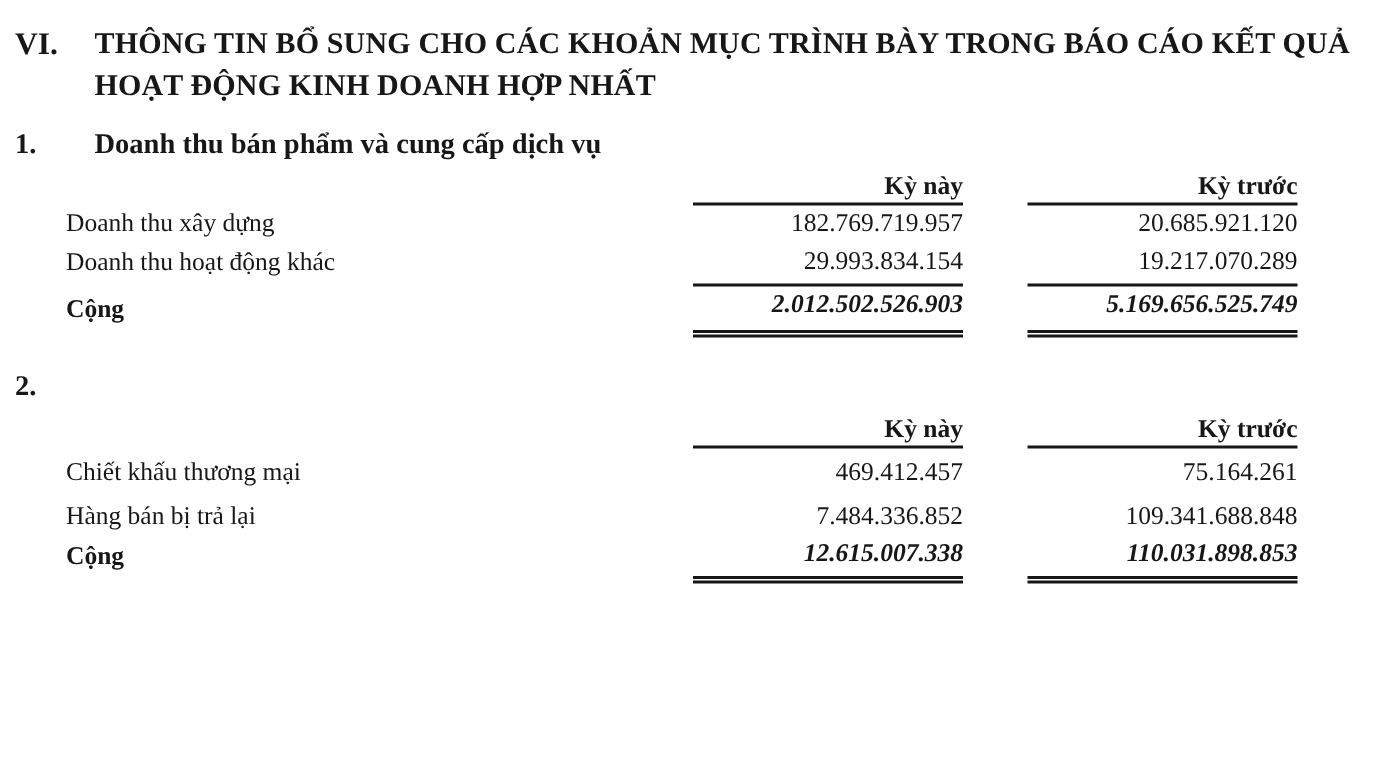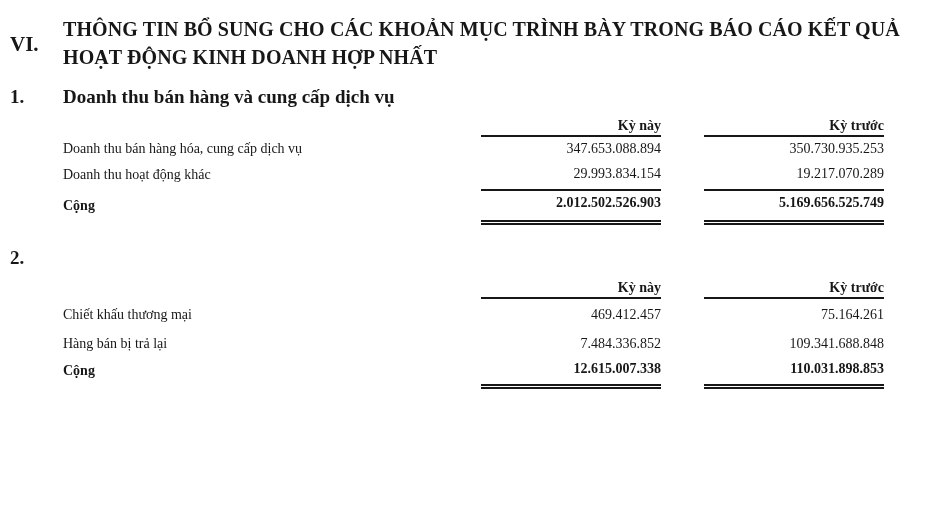--- a/index.html
+++ b/index.html
@@ -8,35 +8,35 @@
     width: 931px; height: 516px;
     overflow: hidden;
     color: #171717;
     font-family: "Liberation Serif", "DejaVu Serif", serif;
   }
   .doc { padding: 15px 10px 0 10px; }
 
   .flex-row { display: flex; align-items: flex-start; }
   .gutter { flex: 0 0 53px; font-weight: bold; }
 
-  .vi-num { font-size: 21px; line-height: 28px; margin-top: 15px; }
+  .vi-num { font-size: 21px; line-height: 28px; }
   .vi-title {
     font-size: 20px; line-height: 28px; font-weight: bold;
     max-width: 845px; letter-spacing: 0.1px;
   }
 
   .sec-head-1 { margin-top: 14px; }
   .sec-head-2 { margin-top: 21px; }
   .sec-num { font-size: 19px; line-height: 23px; }
   .sec-title { font-size: 19px; line-height: 23px; font-weight: bold; }
 
   table.fin {
     border-collapse: collapse; table-layout: fixed;
-    margin-left: 53px; width: 821px;
-    font-size: 14px;
+    margin-left: 34px; width: 821px;
+    font-size: 17px;
   }
   table.fin.t1 { margin-top: 2px; }
   table.fin.t2 { margin-top: 3px; }
 
   col.c-label { width: 418px; }
   col.c-val1  { width: 180px; }
   col.c-gap   { width: 43px;  }
   col.c-val2  { width: 180px; }
 
   th.period {
@@ -56,58 +56,58 @@
 
   .t1 tr.data td { height: 24.5px; }
   .t2 tr.data td { height: 29.5px; }
 
   tr.rule td.val { border-bottom: 2px solid #171717; padding-bottom: 3px; }
   tr.rule td.lbl { padding-bottom: 3px; }
 
   tr.total td { font-weight: bold; vertical-align: bottom; }
   .t1 tr.total td { height: 30px; padding-bottom: 4px; }
   .t2 tr.total td { height: 29px; padding-bottom: 3px; }
-  tr.total td.val { border-bottom: 5px double #171717; }
+  tr.total td.val { border-bottom: 5px double #171717; font-style: italic; }
 </style>
 </head>
 <body>
 
 <div class="doc">
 
   <div class="flex-row">
     <div class="gutter vi-num">VI.</div>
     <div class="vi-title">THÔNG TIN BỔ SUNG CHO CÁC KHOẢN MỤC TRÌNH BÀY TRONG BÁO CÁO KẾT QUẢ HOẠT ĐỘNG KINH DOANH HỢP NHẤT</div>
   </div>
 
   <div class="flex-row sec-head-1">
     <div class="gutter sec-num">1.</div>
-    <div class="sec-title">Doanh thu bán hàng và cung cấp dịch vụ</div>
+    <div class="sec-title">Doanh thu bán phẩm và cung cấp dịch vụ</div>
   </div>
 
   <table class="fin t1">
     <colgroup>
         <col class="c-label">
         <col class="c-val1">
         <col class="c-gap">
         <col class="c-val2">
       </colgroup>
     <thead>
       <tr>
         <td></td>
         <th class="period">Kỳ này</th>
         <td class="gap"></td>
         <th class="period">Kỳ trước</th>
       </tr>
     </thead>
     <tbody>
       <tr class="data">
-        <td class="lbl">Doanh thu bán hàng hóa, cung cấp dịch vụ</td>
-        <td class="val">347.653.088.894</td>
+        <td class="lbl">Doanh thu xây dựng</td>
+        <td class="val">182.769.719.957</td>
         <td class="gap"></td>
-        <td class="val">350.730.935.253</td>
+        <td class="val">20.685.921.120</td>
       </tr>
       <tr class="data rule">
         <td class="lbl">Doanh thu hoạt động khác</td>
         <td class="val">29.993.834.154</td>
         <td class="gap"></td>
         <td class="val">19.217.070.289</td>
       </tr>
       <tr class="total">
         <td class="lbl">Cộng</td>
         <td class="val">2.012.502.526.903</td>

